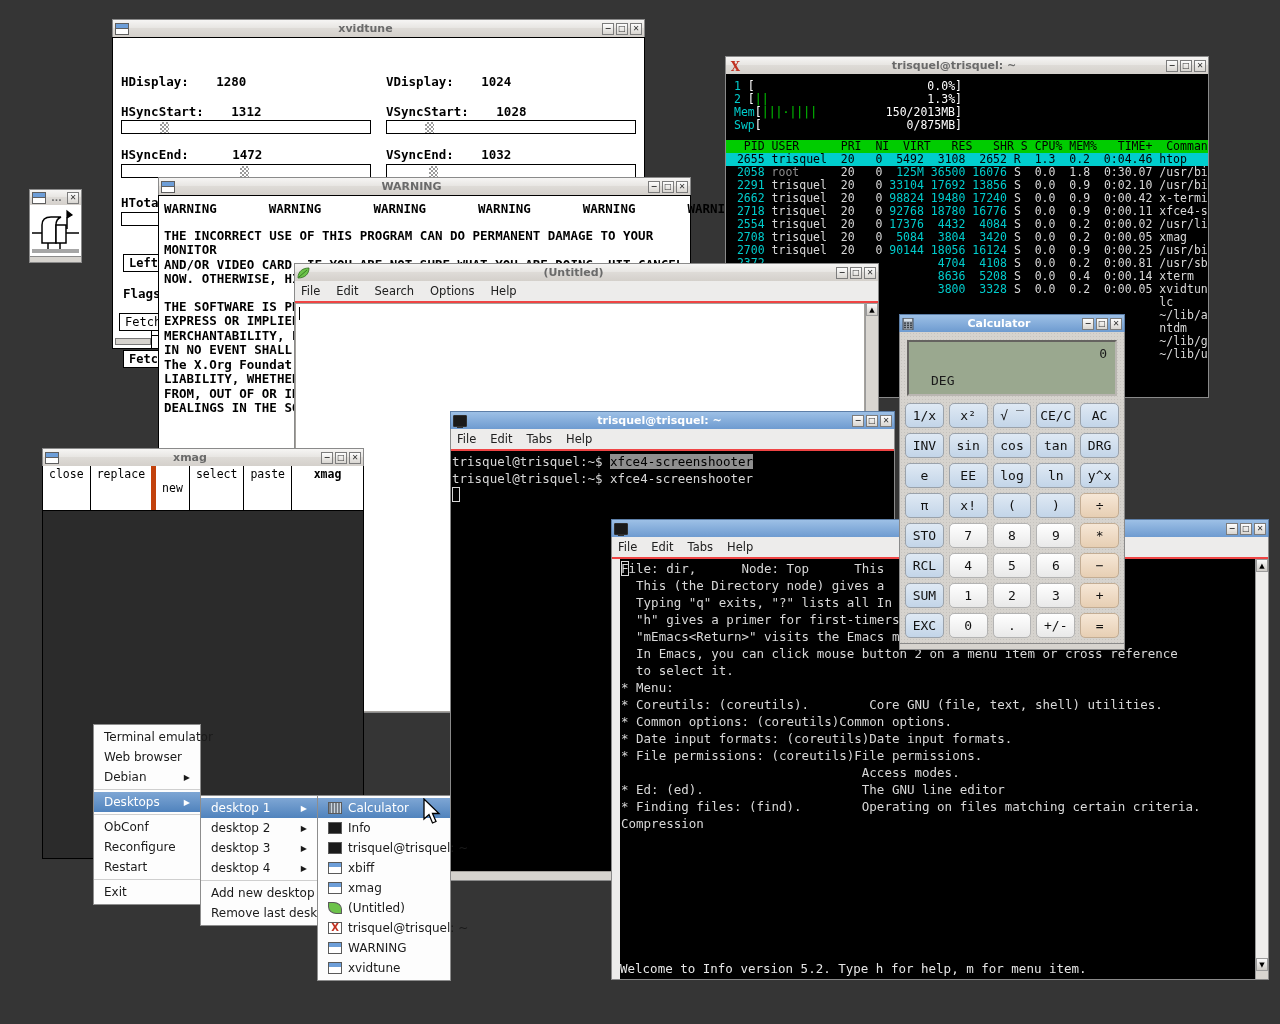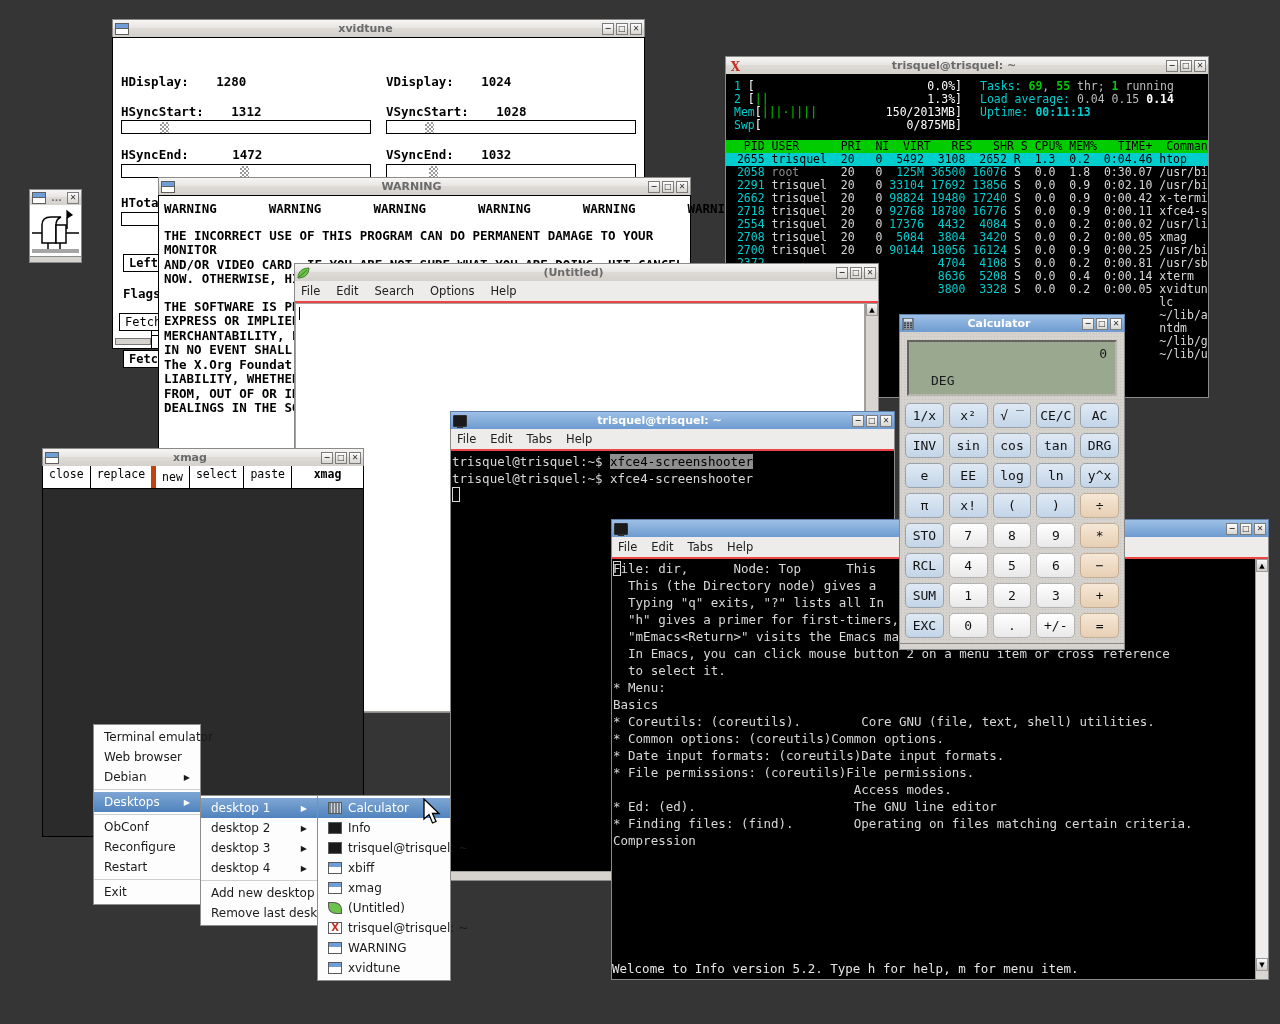--- a/index.html
+++ b/index.html
@@ -272,30 +272,20 @@
     </span>
   </div>
   <div class="term" style="height:324px; border:1px solid #8a8a8a; border-top:none; padding:6px 5px 0 8px; font-size:11.5px; line-height:13px; overflow:hidden; position:relative;">
 
     <div style="display:flex; gap:18px;">
       <div style="width:228px;">
         <div><span style="color:#00cdcd">1</span><span style="color:#fff"> [</span><span style="color:#00cc00"></span><span style="float:right;color:#fff"><span>0.0%</span>]</span></div>
         <div><span style="color:#00cdcd">2</span><span style="color:#fff"> [</span><span style="color:#00cc00">||</span><span style="float:right;color:#fff"><span>1.3%</span>]</span></div>
         <div><span style="color:#00cdcd">Mem</span><span style="color:#fff">[</span><span style="color:#00cc00">|||·||||</span><span style="float:right;color:#fff"><span>150/2013MB</span>]</span></div>
         <div><span style="color:#00cdcd">Swp</span><span style="color:#fff">[</span><span></span><span style="float:right;color:#fff"><span>0/875MB</span>]</span></div>
-      </div>
-      <div>
-        <div><span style="color:#00cdcd">Tasks:</span>
-          <b style="color:#00cc00">69</b><span style="color:#bbb">, </span><b style="color:#00cc00">55</b><span style="color:#bbb"> thr; </span><b style="color:#00cc00">1</b><span style="color:#bbb"> running</span></div>
-        <div><span style="color:#00cdcd">Load average:</span>
-          <span style="color:#bbb">0.04</span>
-          <span style="color:#bbb">0.15</span>
-          <b style="color:#fff">0.14</b></div>
-        <div><span style="color:#00cdcd">Uptime:</span>
-          <b style="color:#00cdcd">00:11:13</b></div>
       </div>
     </div>
 
     <div style="height:8px;"></div>
     <div style="background:#00cc00;color:#000;white-space:pre;margin:0 -5px 0 -8px;padding-left:4px;">  PID USER      PRI  NI  VIRT   RES   SHR S CPU% MEM%   TIME+  Command</div>
     <div id="htop-rows">
         <div style="white-space: pre; margin: 0px -5px 0px -8px; padding-left: 4px; background: rgb(0, 205, 205); color: rgb(0, 0, 0);"> 2655 trisquel  20   0  5492  3108  2652 R  1.3  0.2  0:04.46 htop</div>
         <div style="white-space: pre; margin: 0px -5px 0px -8px; padding-left: 4px;"><span style="color: rgb(0, 205, 205);"> 2058</span><span style="color: rgb(143, 143, 143);"> root     </span><span style="color: rgb(216, 216, 216);"> 20   0 </span><span style="color: rgb(0, 205, 205);"> 125M 36500 16076</span><span style="color: rgb(216, 216, 216);"> S  0.0  1.8  0:30.07 /usr/bin/X -core</span></div>
         <div style="white-space: pre; margin: 0px -5px 0px -8px; padding-left: 4px;"><span style="color: rgb(0, 205, 205);"> 2291</span><span style="color: rgb(216, 216, 216);"> trisquel </span><span style="color: rgb(216, 216, 216);"> 20   0 </span><span style="color: rgb(0, 205, 205);">33104 17692 13856</span><span style="color: rgb(216, 216, 216);"> S  0.0  0.9  0:02.10 /usr/bin/openbox</span></div>
         <div style="white-space: pre; margin: 0px -5px 0px -8px; padding-left: 4px;"><span style="color: rgb(0, 205, 205);"> 2662</span><span style="color: rgb(216, 216, 216);"> trisquel </span><span style="color: rgb(216, 216, 216);"> 20   0 </span><span style="color: rgb(0, 205, 205);">98824 19480 17240</span><span style="color: rgb(216, 216, 216);"> S  0.0  0.9  0:00.42 x-terminal-emulat</span></div>
@@ -360,21 +350,21 @@
     <span class="tb-btns">
       <span class="tb-btn">−</span>
       <span class="tb-btn">□</span>
       <span class="tb-btn">✕</span>
     </span>
   </div>
   <div style="border:1px solid #000;border-top:none;background:#fff;">
     <div style="display:flex;border-bottom:1px solid #000;font-family:'DejaVu Sans Mono',monospace;font-size:11.5px;">
       <span style="border-right:1px solid #000;padding:1px 6px;">close</span>
       <span style="border-right:5px solid #c2410c;padding:1px 6px;">replace</span>
-      <span style="border-right:1px solid #000;padding:4px 6px;">new</span>
+      <span style="border-right:1px solid #000;padding:15px 6px;">new</span>
       <span style="border-right:1px solid #000;padding:1px 6px;">select</span>
       <span style="border-right:1px solid #000;padding:1px 6px;">paste</span>
       <span style="flex:1;text-align:center;font-weight:bold;padding:1px 6px;">xmag</span>
     </div>
     <div style="height:347px;background:#2b2b2b;"></div>
   </div>
 </div>
 
 <div class="win" style="left:450px; top:411px; width:445px; height:470px;">
   <div class="tb" style="background:linear-gradient(to bottom,#9dc0e6,#6e9bd0);border-color:#5d7fa8;">
@@ -419,38 +409,37 @@
     </span>
   </div>
   <div style="border:1px solid #8a8a8a;border-top:none;height:443px;display:flex;flex-direction:column;background:#edeceb;">
     <div class="menubar">
       <span>File</span>
       <span>Edit</span>
       <span>Tabs</span>
       <span>Help</span>
     </div>
     <div style="flex:1;display:flex;overflow:hidden;">
-      <div class="term" style="flex:1;position:relative;padding:1px 0 0 1px;line-height:17px;font-size:12.5px;overflow:hidden;">
+      <div class="term" style="flex:1;position:relative;padding:1px 0 0 1px;line-height:17px;font-size:12.5px;overflow:hidden;margin-left:8px;">
         <div style="position:relative;">
           <span style="display:inline-block;width:8px;height:15px;border:1px solid #d8d8d8;position:absolute;left:0;top:1px;"></span>
           <span style="white-space:pre;">File: dir,      Node: Top      This</span>
         </div>
         <div id="info-body-lines">
             <div style="white-space: pre;"></div>
             <div style="white-space: pre;">  This (the Directory node) gives a</div>
             <div style="white-space: pre;">  Typing "q" exits, "?" lists all In</div>
             <div style="white-space: pre;">  "h" gives a primer for first-timers,</div>
             <div style="white-space: pre;">  "mEmacs&lt;Return&gt;" visits the Emacs manual, etc.</div>
             <div style="white-space: pre;"></div>
             <div style="white-space: pre;">  In Emacs, you can click mouse button 2 on a menu item or cross reference</div>
             <div style="white-space: pre;">  to select it.</div>
             <div style="white-space: pre;"></div>
             <div style="white-space: pre;">* Menu:</div>
             <div style="white-space: pre;"></div>
-            <div style="white-space: pre;">Basics</div>
             <div style="white-space: pre;">* Coreutils: (coreutils).        Core GNU (file, text, shell) utilities.</div>
             <div style="white-space: pre;">* Common options: (coreutils)Common options.</div>
             <div style="white-space: pre;">* Date input formats: (coreutils)Date input formats.</div>
             <div style="white-space: pre;">* File permissions: (coreutils)File permissions.</div>
             <div style="white-space: pre;">                                Access modes.</div>
             <div style="white-space: pre;">* Ed: (ed).                     The GNU line editor</div>
             <div style="white-space: pre;">* Finding files: (find).        Operating on files matching certain criteria.</div>
             <div style="white-space: pre;"></div>
             <div style="white-space: pre;">Compression</div>
           </div>

